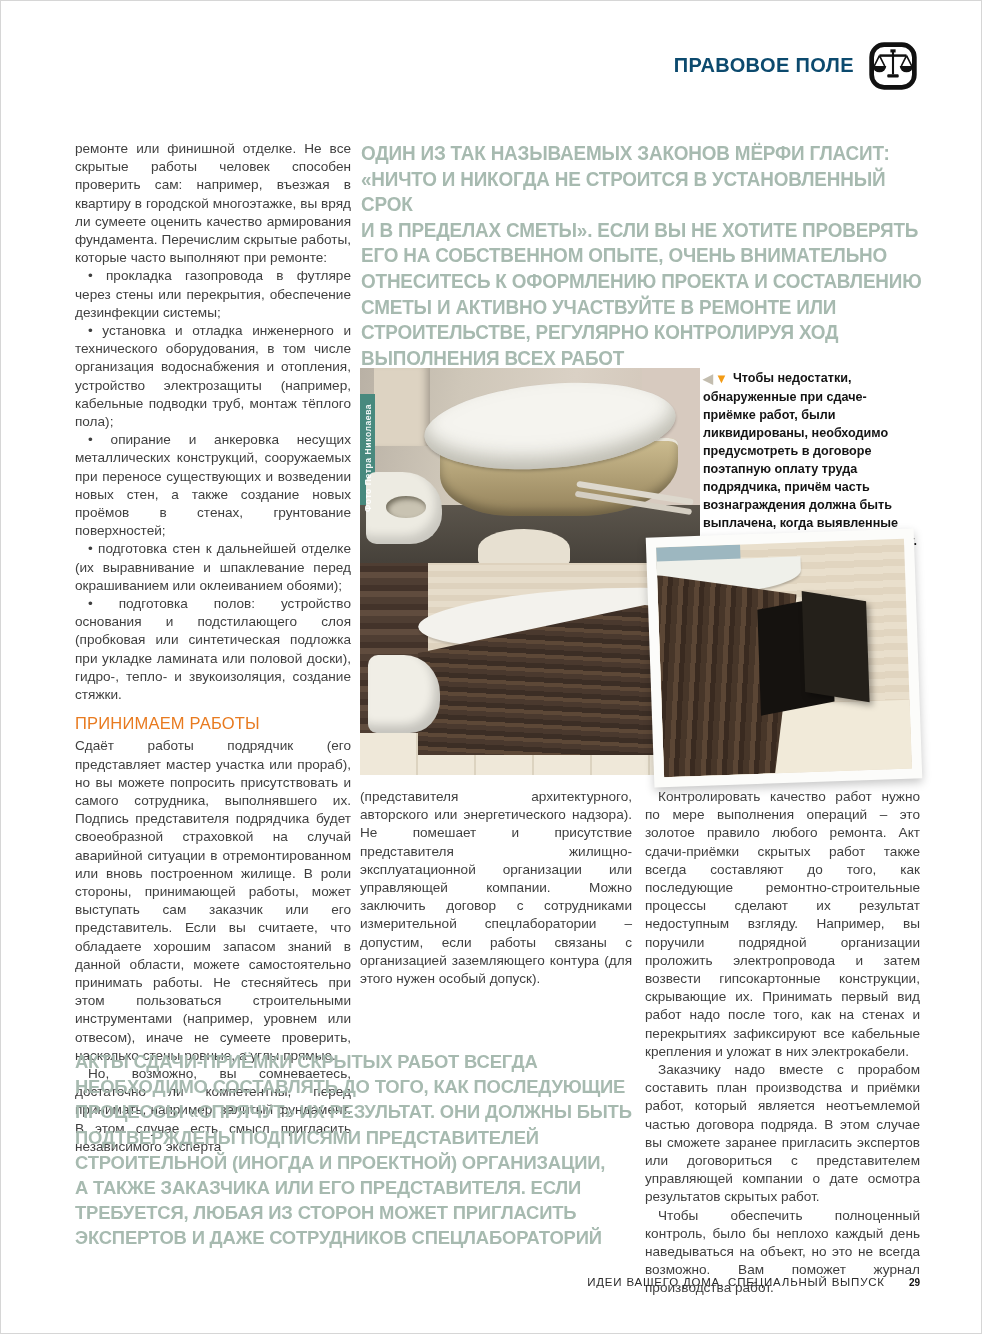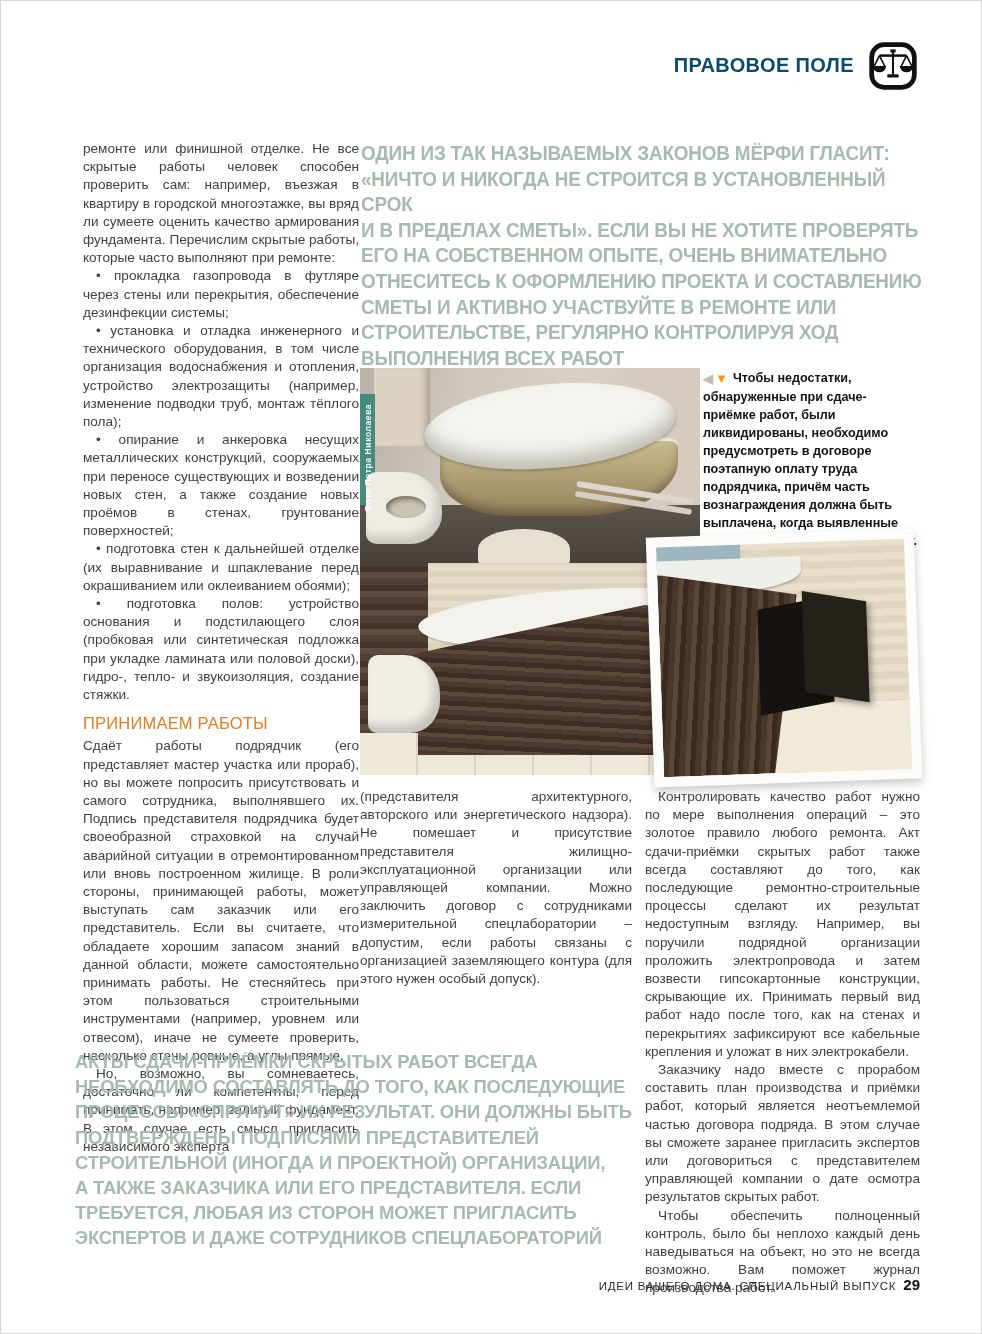--- a/index.html
+++ b/index.html
@@ -14,21 +14,21 @@
   .section-label{
     position:absolute;top:54px;right:128px;font-size:20px;font-weight:700;
     letter-spacing:.4px;color:#0c4a6e;white-space:nowrap;
   }
   .scales-badge{position:absolute;top:41px;right:64px;width:50px;height:50px;}
 
   
   .bodycol{font-size:13.6px;line-height:18.2px;text-align:justify;color:#3f3f3f;}
   .bodycol p{margin:0;}
   .bodycol p.ind{text-indent:13px;}
-  .col-left{left:75px;top:140px;width:276px;margin-left:8px;}
+  .col-left{left:75px;top:140px;width:276px;}
   .col-mid{left:360px;top:788px;width:272px;}
   .col-right{left:645px;top:788px;width:275px;}
   h2.sec-head{
     margin:9px 0 4px 0;font-size:16.5px;line-height:20px;font-weight:400;
     color:#e87a1f;letter-spacing:.2px;text-align:left;
   }
 
   
   .display-quote{
     font-weight:700;color:#a7bab0;white-space:pre-line;letter-spacing:-.2px;
@@ -45,21 +45,21 @@
   .photo-caption p{margin:0;}
   .arrow{font-size:13px;vertical-align:-1px;}
   .arrow-left{color:#c3bdaf;margin-right:2px;}
   .arrow-down{color:#f39b15;margin-right:5px;}
 
   
   .footer{
     position:absolute;top:1276px;right:62px;font-size:11.5px;letter-spacing:.8px;
     color:#2b2b2b;white-space:nowrap;
   }
-  .footer b{font-size:15px;letter-spacing:0;margin-left:7px;color:#111;}
+  .footer b{font-size:10px;letter-spacing:0;margin-left:24px;color:#111;}
 
   
   .photo1{left:360px;top:368px;width:340px;height:195px;overflow:hidden;
     background:linear-gradient(100deg,#b9b1a5 0%,#cfc7b9 28%,#dad1c5 58%,#cec0b3 100%);}
   .photo1 .wall-right{position:absolute;right:0;top:0;width:58px;height:158px;background:#d7cabf;}
   .photo1 .pillar{position:absolute;left:14px;top:0;width:56px;height:78px;background:#ddd3c2;
     box-shadow:inset -9px 0 9px -6px rgba(0,0,0,.28);}
   .photo1 .teal-wall{position:absolute;left:0;top:26px;width:15px;height:118px;background:#48897e;}
   .photo1 .floor{position:absolute;left:0;bottom:0;width:100%;height:58px;
     background:linear-gradient(#5b554c,#46413a);}
@@ -143,21 +143,21 @@
 И В ПРЕДЕЛАХ СМЕТЫ». ЕСЛИ ВЫ НЕ ХОТИТЕ ПРОВЕРЯТЬ
 ЕГО НА СОБСТВЕННОМ ОПЫТЕ, ОЧЕНЬ ВНИМАТЕЛЬНО
 ОТНЕСИТЕСЬ К ОФОРМЛЕНИЮ ПРОЕКТА И СОСТАВЛЕНИЮ
 СМЕТЫ И АКТИВНО УЧАСТВУЙТЕ В РЕМОНТЕ ИЛИ
 СТРОИТЕЛЬСТВЕ, РЕГУЛЯРНО КОНТРОЛИРУЯ ХОД
 ВЫПОЛНЕНИЯ ВСЕХ РАБОТ</div>
 
 <section class="abs bodycol col-left">
   <p>ремонте или финишной отделке. Не все скрытые работы человек способен проверить сам: например, въезжая в квартиру в городской многоэтажке, вы вряд ли сумеете оценить качество армирования фундамента. Перечислим скрытые работы, которые часто выполняют при ремонте:</p>
   <p class="ind">• прокладка газопровода в футляре через стены или перекрытия, обеспечение дезинфекции системы;</p>
-  <p class="ind">• установка и отладка инженерного и технического оборудования, в том числе организация водоснабжения и отопления, устройство электрозащиты (например, изменение подводки труб, монтаж тёплого пола);</p>
+  <p class="ind">• установка и отладка инженерного и технического оборудования, в том числе организация водоснабжения и отопления, устройство электрозащиты (например, кабельные подводки труб, монтаж тёплого пола);</p>
   <p class="ind">• опирание и анкеровка несущих металлических конструкций, сооружаемых при переносе существующих и возведении новых стен, а также создание новых проёмов в стенах, грунтование поверхностей;</p>
   <p class="ind">• подготовка стен к дальнейшей отделке (их выравнивание и шпаклевание перед окрашиванием или оклеиванием обоями);</p>
   <p class="ind">• подготовка полов: устройство основания и подстилающего слоя (пробковая или синтетическая подложка при укладке ламината или половой доски), гидро-, тепло- и звукоизоляция, создание стяжки.</p>
   <h2 class="sec-head">ПРИНИМАЕМ РАБОТЫ</h2>
   <p>Сдаёт работы подрядчик (его представляет мастер участка или прораб), но вы можете попросить присутствовать и самого сотрудника, выполнявшего их. Подпись представителя подрядчика будет своеобразной страховкой на случай аварийной ситуации в отремонтированном или вновь построенном жилище. В роли стороны, принимающей работы, может выступать сам заказчик или его представитель. Если вы считаете, что обладаете хорошим запасом знаний в данной области, можете самостоятельно принимать работы. Не стесняйтесь при этом пользоваться строительными инструментами (например, уровнем или отвесом), иначе не сумеете проверить, насколько стены ровные, а углы прямые.</p>
   <p class="ind">Но, возможно, вы сомневаетесь, достаточно ли компетентны, перед принимать, например, залитый фундамент. В этом случае есть смысл пригласить независимого эксперта</p>
 </section>
 
 <figure class="abs photo1">
   <div class="wall-right"></div>

